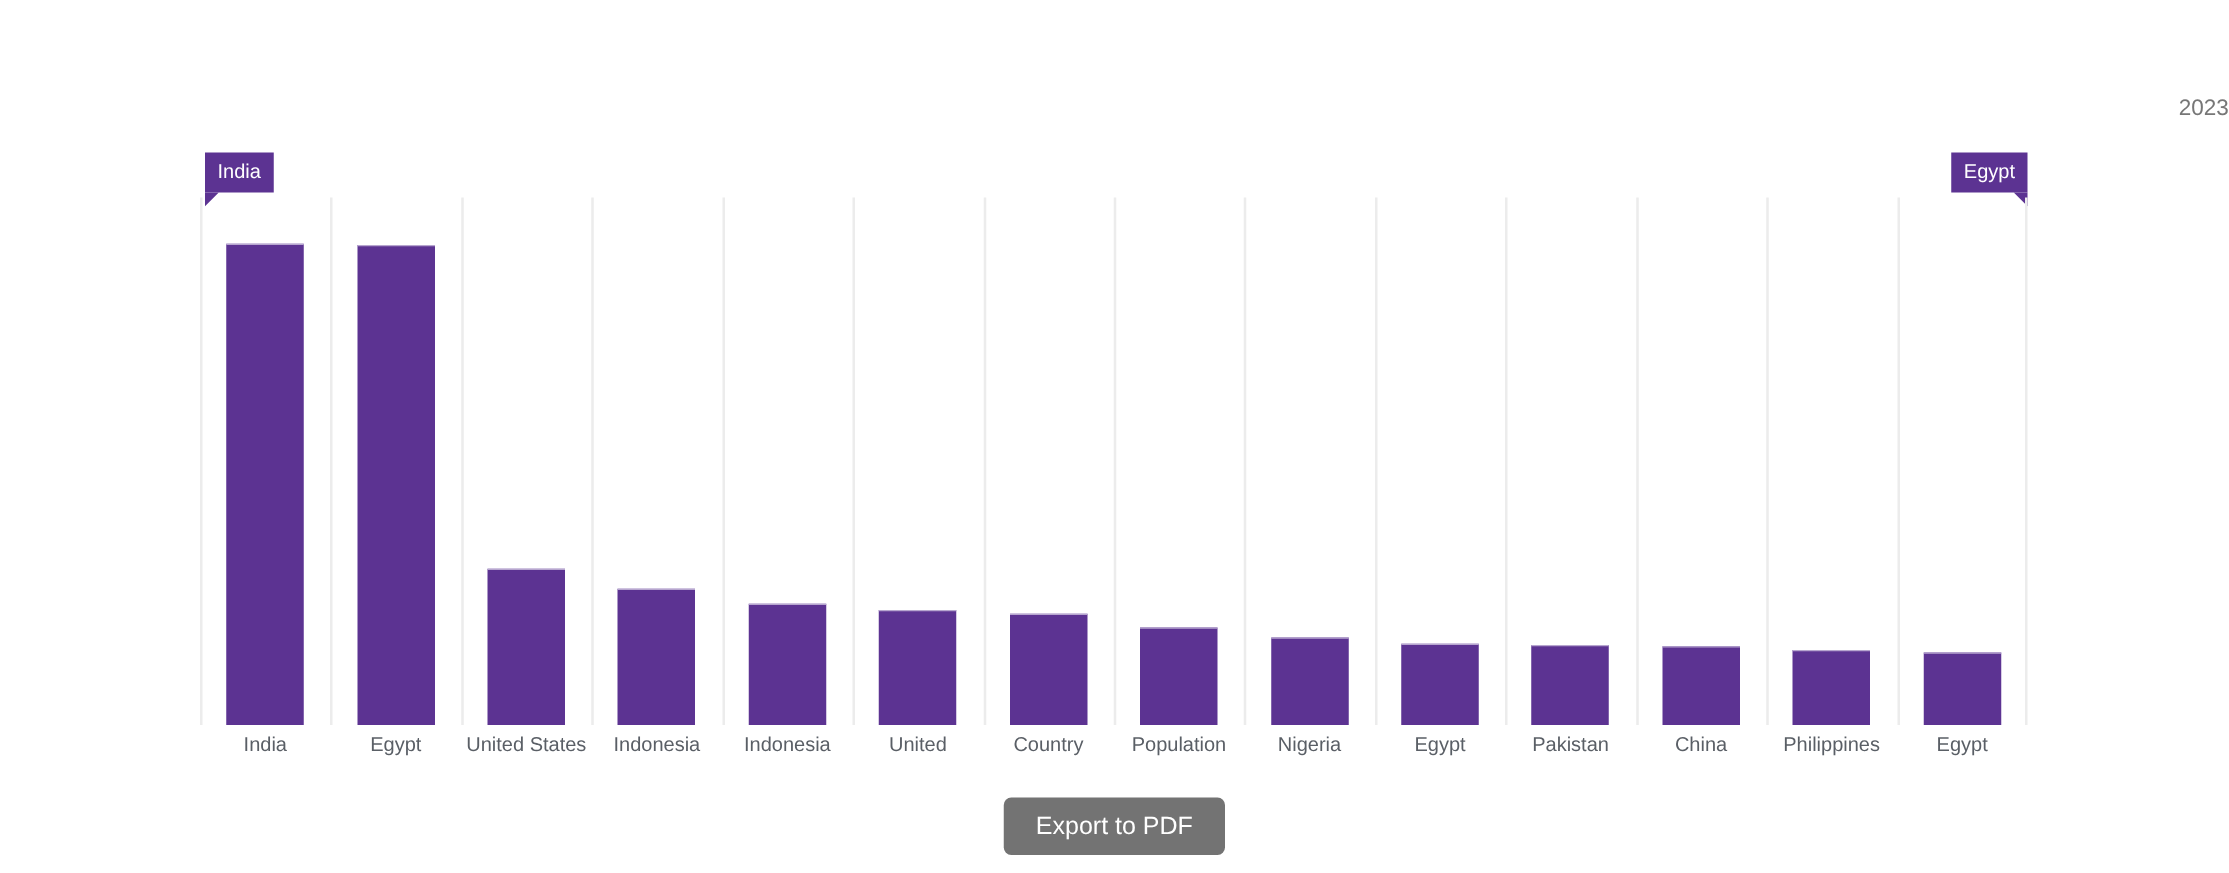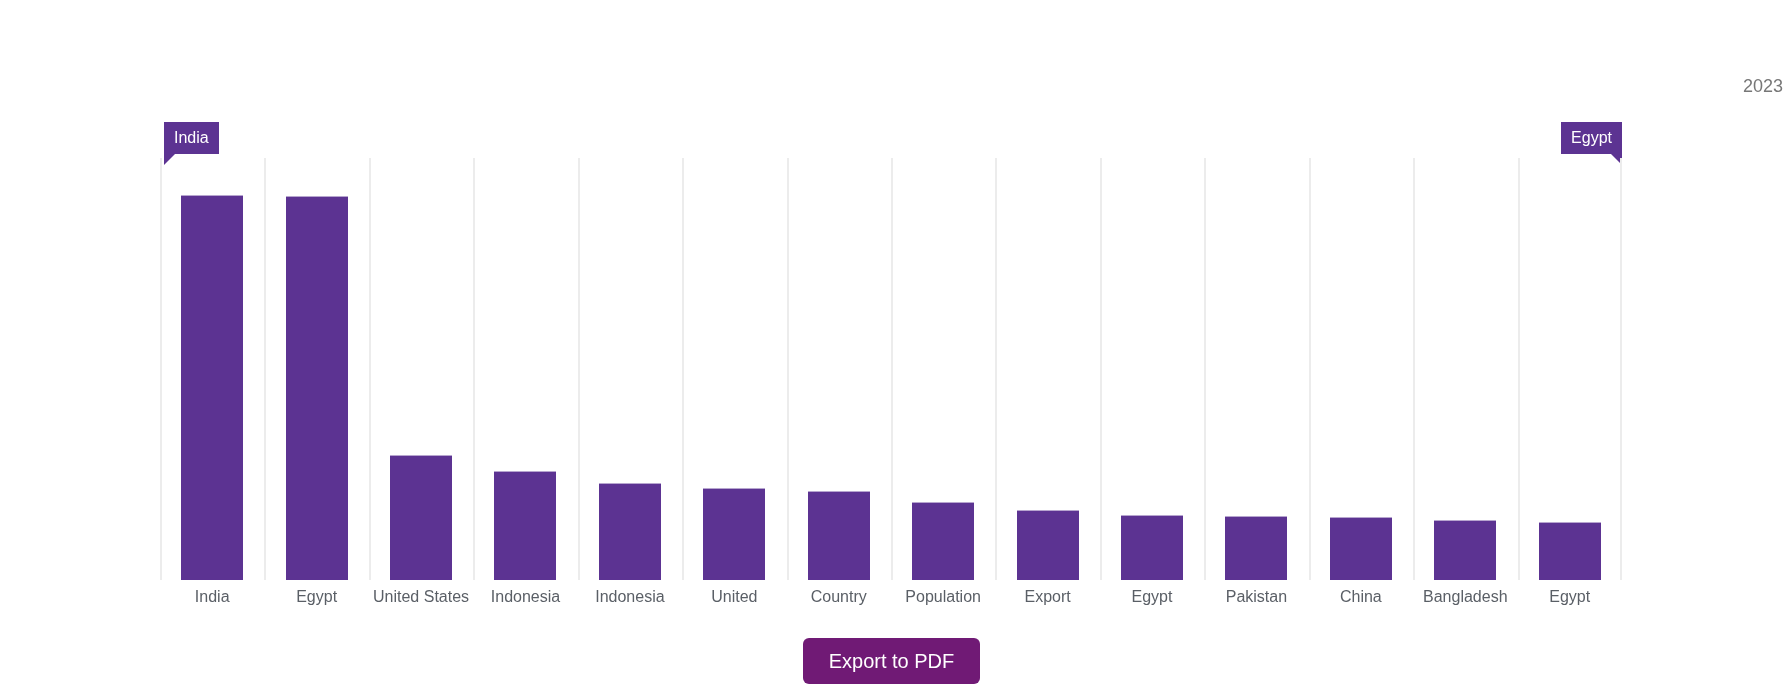--- a/index.html
+++ b/index.html
@@ -154,21 +154,21 @@
   
   .export-bar {
     position: absolute;
     left: 0;
     top: 638px;
     width: 1783px;
     display: flex;
     justify-content: center;
   }
   .export-button {
-    background: #701a75;
+    background: #737373;
     color: #ffffff;
     font-family: "Liberation Sans", sans-serif;
     font-size: 20px;
     line-height: 24px;
     border: none;
     border-radius: 6px;
     padding: 11px 26px;
     cursor: pointer;
   }
 </style>
@@ -254,25 +254,25 @@
 
   <div class="axis-labels" id="axis-labels">
       <div class="axis-label">India</div>
       <div class="axis-label">Egypt</div>
       <div class="axis-label">United States</div>
       <div class="axis-label">Indonesia</div>
       <div class="axis-label">Indonesia</div>
       <div class="axis-label">United</div>
       <div class="axis-label">Country</div>
       <div class="axis-label">Population</div>
-      <div class="axis-label">Export</div>
+      <div class="axis-label">Nigeria</div>
       <div class="axis-label">Egypt</div>
       <div class="axis-label">Pakistan</div>
       <div class="axis-label">China</div>
-      <div class="axis-label">Bangladesh</div>
+      <div class="axis-label">Philippines</div>
       <div class="axis-label">Egypt</div>
     </div>
 
   <div class="export-bar">
     <button class="export-button">Export to PDF</button>
   </div>
 
 </div>
 
 </body></html>

